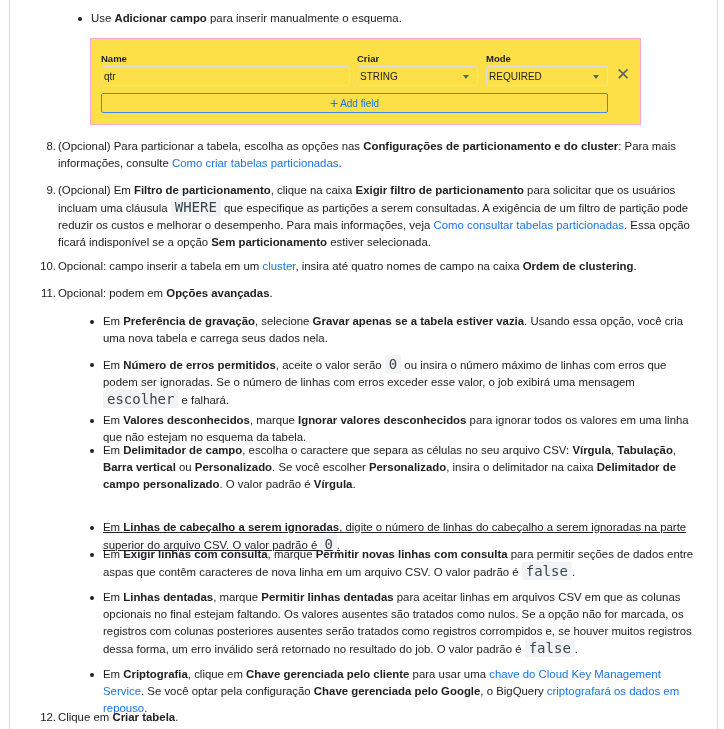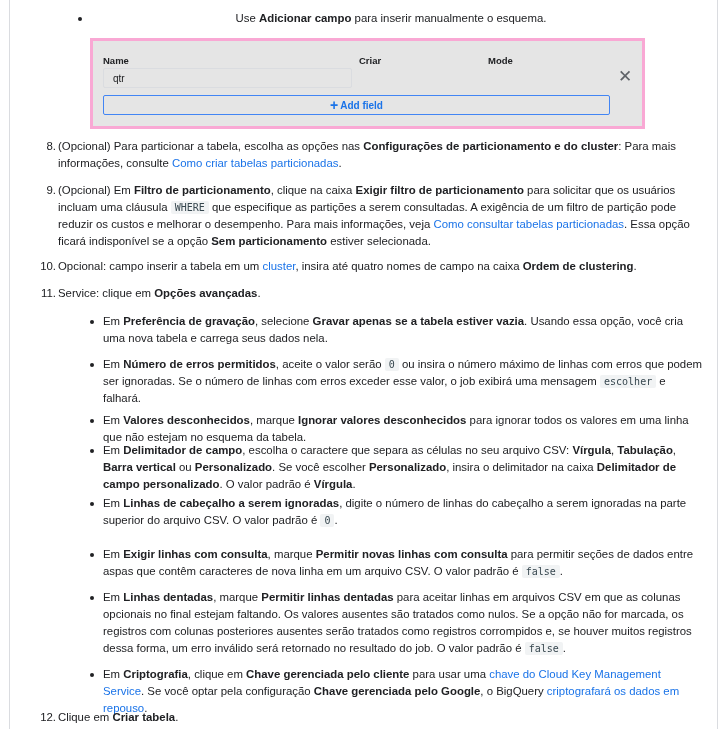--- a/index.html
+++ b/index.html
@@ -10,87 +10,89 @@
   }
   .frame {
     position: absolute; left: 9px; right: 6px; top: -2px; bottom: -2px;
     border-left: 1px solid #dadce0; border-right: 1px solid #dadce0;
   }
   .content { position: absolute; left: 0; top: 0; width: 724px; }
   p { margin: 0; line-height: 17px; }
   b { font-weight: bold; color: #202124; }
   a { color: #1a73e8; text-decoration: none; }
   code {
-    font-family: "DejaVu Sans Mono", monospace; font-size: 10px; color: #37474f;
+    font-family: "DejaVu Sans Mono", monospace; font-size: 14px; color: #37474f;
     background: #f1f3f4; padding: 1px 4px; border-radius: 2px;
   }
   .bullet-item { position: absolute; left: 103px; width: 600px; }
   .bullet-item::before {
     content: ""; position: absolute; left: -13px; top: 7px; width: 4px; height: 4px;
     border-radius: 50%; background: #202124;
   }
   .num-item { position: absolute; left: 58px; width: 645px; }
   .num { position: absolute; left: -30px; width: 28px; text-align: right; }
   .schema-box {
     position: absolute; left: 90px; top: 38px; width: 549px; height: 85px;
-    border: 3px solid #f9a8d4; background: #e5e5e5;
+    border: 1px solid #f9a8d4; background: #fde047;
   }
   .col-label { position: absolute; top: 14px; font-size: 9.5px; color: #202124; font-weight: bold; }
   .field {
     position: absolute; top: 27px; height: 20px; border: 1px solid #dadce0; border-radius: 2px;
-    font-size: 10px; line-height: 20px; padding-left: 9px; box-sizing: border-box; color: #202124;
+    font-size: 10px; line-height: 20px; padding-left: 2px; box-sizing: border-box; color: #202124;
   }
   .caret {
     position: absolute; right: 8px; top: 8px; width: 0; height: 0;
     border-left: 3px solid transparent; border-right: 3px solid transparent; border-top: 4px solid #5f6368;
   }
   .close-x { position: absolute; left: 525px; top: 26px; font-size: 17px; color: #5f6368; line-height: 20px; }
   .add-field {
     position: absolute; left: 10px; top: 54px; width: 507px; height: 20px; border: 1px solid #4285f4;
-    border-radius: 2px; box-sizing: border-box; text-align: center; font-size: 10px; color: #1a73e8; line-height: 18px; font-weight: bold;
+    border-radius: 2px; box-sizing: border-box; text-align: center; font-size: 10px; color: #1a73e8; line-height: 18px;
   }
   .add-field .plus { font-size: 14px; vertical-align: -1px; margin-right: 2px; }
 </style>
 </head>
 <body>
 
 <div class="frame"></div>
 
 <div class="content">
 
-  <p class="bullet-item" style="left:91px; top:10px;text-align:center;"><span>Use </span><b>Adicionar campo</b><span> para inserir manualmente o esquema.</span></p>
+  <p class="bullet-item" style="left:91px; top:10px;"><span>Use </span><b>Adicionar campo</b><span> para inserir manualmente o esquema.</span></p>
 
   <div class="schema-box">
     <span class="col-label" style="left:10px;">Name</span>
     <span class="col-label" style="left:266px;">Criar</span>
     <span class="col-label" style="left:395px;">Mode</span>
 
     <div class="field" style="left:10px; width:249px;"><span>qtr</span></div>
+    <div class="field" style="left:266px; width:121px;"><span>STRING</span><span class="caret"></span></div>
+    <div class="field" style="left:395px; width:122px;"><span>REQUIRED</span><span class="caret"></span></div>
     <span class="close-x">✕</span>
 
     <div class="add-field"><span class="plus">+</span><span>Add field</span></div>
   </div>
 
   <p class="num-item" style="top:138px;"><span class="num">8.</span><span>(Opcional) Para particionar a tabela, escolha as opções nas </span><b>Configurações de particionamento e do cluster</b><span>: Para mais informações, consulte </span><a>Como criar tabelas particionadas</a><span>.</span></p>
 
   <p class="num-item" style="top:182px;"><span class="num">9.</span><span>(Opcional) Em </span><b>Filtro de particionamento</b><span>, clique na caixa </span><b>Exigir filtro de particionamento</b><span> para solicitar que os usuários incluam uma cláusula </span><code>WHERE</code><span> que especifique as partições a serem consultadas. A exigência de um filtro de partição pode reduzir os custos e melhorar o desempenho. Para mais informações, veja </span><a>Como consultar tabelas particionadas</a><span>. Essa opção ficará indisponível se a opção </span><b>Sem particionamento</b><span> estiver selecionada.</span></p>
 
   <p class="num-item" style="top:258px;"><span class="num">10.</span><span>Opcional: campo inserir a tabela em um </span><a>cluster</a><span>, insira até quatro nomes de campo na caixa </span><b>Ordem de clustering</b><span>.</span></p>
 
-  <p class="num-item" style="top:285px;"><span class="num">11.</span><span>Service: clique em </span><b>Opções avançadas</b><span>.</span></p>
+  <p class="num-item" style="top:285px;"><span class="num">11.</span><span>Opcional: podem em </span><b>Opções avançadas</b><span>.</span></p>
 
   <p class="bullet-item" style="top:313px;"><span>Em </span><b>Preferência de gravação</b><span>, selecione </span><b>Gravar apenas se a tabela estiver vazia</b><span>. Usando essa opção, você cria uma nova tabela e carrega seus dados nela.</span></p>
 
   <p class="bullet-item" style="top:356px;"><span>Em </span><b>Número de erros permitidos</b><span>, aceite o valor serão </span><code>0</code><span> ou insira o número máximo de linhas com erros que podem ser ignoradas. Se o número de linhas com erros exceder esse valor, o job exibirá uma mensagem </span><code>escolher</code><span> e falhará.</span></p>
 
   <p class="bullet-item" style="top:412px;"><span>Em </span><b>Valores desconhecidos</b><span>, marque </span><b>Ignorar valores desconhecidos</b><span> para ignorar todos os valores em uma linha que não estejam no esquema da tabela.</span></p>
 
   <p class="bullet-item" style="top:442px;"><span>Em </span><b>Delimitador de campo</b><span>, escolha o caractere que separa as células no seu arquivo CSV: </span><b>Vírgula</b><span>, </span><b>Tabulação</b><span>, </span><b>Barra vertical</b><span> ou </span><b>Personalizado</b><span>. Se você escolher </span><b>Personalizado</b><span>, insira o delimitador na caixa </span><b>Delimitador de campo personalizado</b><span>. O valor padrão é </span><b>Vírgula</b><span>.</span></p>
 
-  <p class="bullet-item" style="top:495px;"><span>Em </span><b>Linhas de cabeçalho a serem ignoradas</b><span>, digite o número de linhas do cabeçalho a serem ignoradas na parte superior do arquivo CSV. O valor padrão é </span><code>0</code><span>.</span></p>
+  <p class="bullet-item" style="top:519px;text-decoration:underline;"><span>Em </span><b>Linhas de cabeçalho a serem ignoradas</b><span>, digite o número de linhas do cabeçalho a serem ignoradas na parte superior do arquivo CSV. O valor padrão é </span><code>0</code><span>.</span></p>
 
   <p class="bullet-item" style="top:546px;"><span>Em </span><b>Exigir linhas com consulta</b><span>, marque </span><b>Permitir novas linhas com consulta</b><span> para permitir seções de dados entre aspas que contêm caracteres de nova linha em um arquivo CSV. O valor padrão é </span><code>false</code><span>.</span></p>
 
   <p class="bullet-item" style="top:589px;"><span>Em </span><b>Linhas dentadas</b><span>, marque </span><b>Permitir linhas dentadas</b><span> para aceitar linhas em arquivos CSV em que as colunas opcionais no final estejam faltando. Os valores ausentes são tratados como nulos. Se a opção não for marcada, os registros com colunas posteriores ausentes serão tratados como registros corrompidos e, se houver muitos registros dessa forma, um erro inválido será retornado no resultado do job. O valor padrão é </span><code>false</code><span>.</span></p>
 
   <p class="bullet-item" style="top:666px;"><span>Em </span><b>Criptografia</b><span>, clique em </span><b>Chave gerenciada pelo cliente</b><span> para usar uma </span><a>chave do Cloud Key Management Service</a><span>. Se você optar pela configuração </span><b>Chave gerenciada pelo Google</b><span>, o BigQuery </span><a>criptografará os dados em repouso</a><span>.</span></p>
 
   <p class="num-item" style="top:709px;"><span class="num">12.</span><span>Clique em </span><b>Criar tabela</b><span>.</span></p>
 
 </div>

